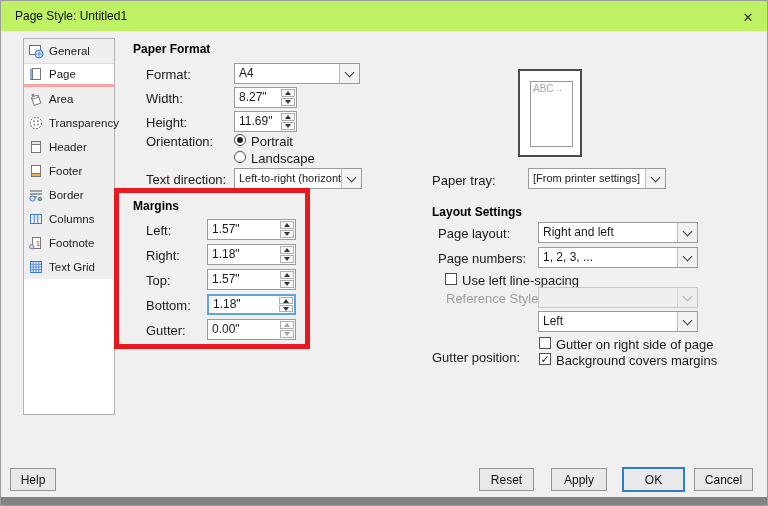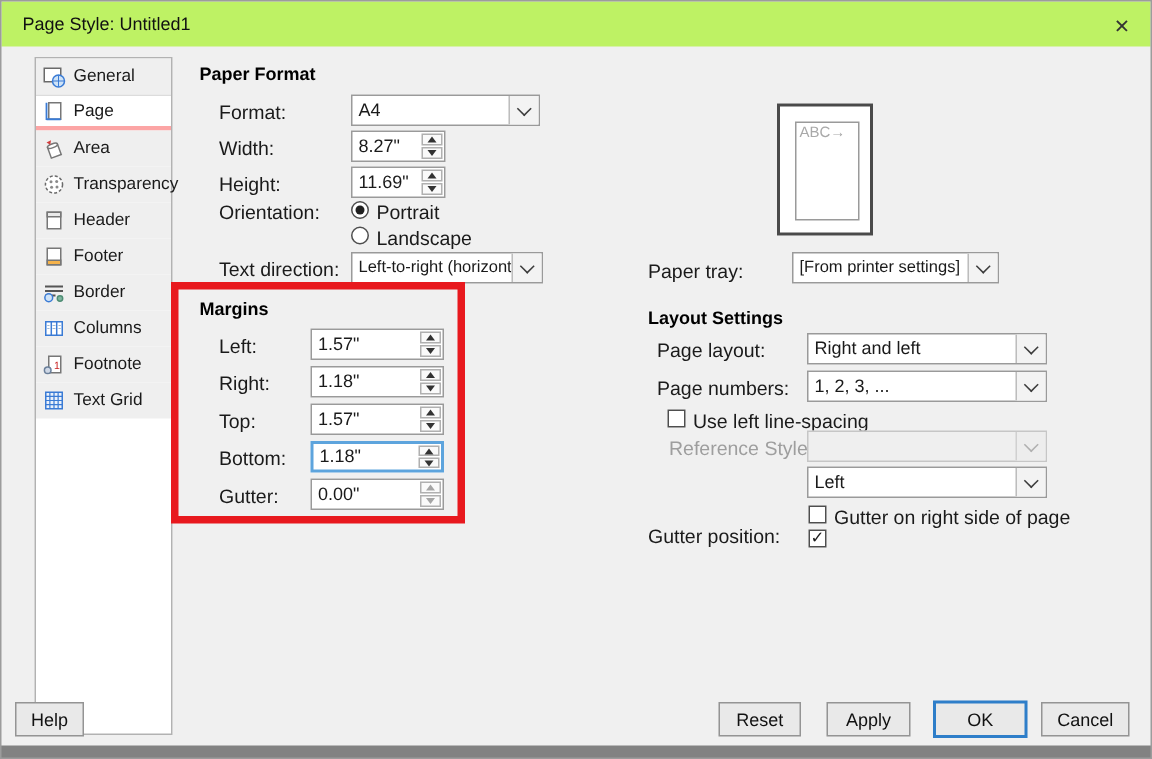--- a/index.html
+++ b/index.html
@@ -5,21 +5,21 @@
   html,body{margin:0;padding:0;}
   body{width:768px;height:506px;font-family:"Liberation Sans",sans-serif;font-size:12px;color:#1a1a1a;background:#f0f0f0;}
   .screen{position:relative;width:768px;height:506px;background:#f0f0f0;overflow:hidden;box-sizing:border-box;}
   .frame{position:absolute;inset:0;border:1px solid #9c9c9c;pointer-events:none;z-index:50;}
   .titlebar{position:absolute;left:1px;top:1px;right:1px;height:30px;background:#bef264;}
   .title{position:absolute;left:14px;top:8px;font-size:12px;color:#111;}
   .close-btn{position:absolute;right:10px;top:7px;width:18px;height:18px;display:flex;align-items:center;justify-content:center;font-size:13px;color:#333;cursor:pointer;}
   .bottom-strip{position:absolute;left:0;right:0;top:497px;height:9px;background:#828282;}
 
   
-  .sidebar{position:absolute;left:23px;top:38px;width:92px;height:452px;background:#ffffff;border:1px solid #b2b2b2;box-sizing:border-box;}
+  .sidebar{position:absolute;left:23px;top:38px;width:92px;height:377px;background:#ffffff;border:1px solid #b2b2b2;box-sizing:border-box;}
   .sb-item{height:24px;display:flex;align-items:center;gap:5px;padding-left:4px;background:#efefef;font-size:11.5px;cursor:pointer;box-sizing:border-box;}
   .sb-item.selected{background:#ffffff;border-top:1px solid #dcdcdc;border-bottom:3px solid #fca5a5;}
   .sb-item .ic{width:16px;height:16px;flex:0 0 16px;}
 
   .hdg{position:absolute;font-weight:bold;font-size:12px;color:#000;}
   .lbl{position:absolute;font-size:13px;color:#1a1a1a;white-space:nowrap;}
   .lbl.dis{color:#9e9e9e;}
 
   
   .dd{position:absolute;height:21px;background:#fff;border:1px solid #9a9a9a;box-sizing:border-box;display:flex;cursor:pointer;}
@@ -321,20 +321,21 @@
     <span class="dd-text">Left</span>
     <span class="dd-btn">
         <span class="chev"></span>
       </span>
   </div>
 
   <div class="cb" style="left:539px;top:337px;"></div>
   <div class="lbl" style="left:556px;top:337px;">Gutter on right side of page</div>
 
   <div class="cb" style="left:539px;top:353px;">✓</div>
+  <div class="lbl" style="left:556px;top:353px;">Background covers margins</div>
 
   <div class="btn" style="left:10px;top:468px;width:46px;">Help</div>
   <div class="btn" style="left:479px;top:468px;width:55px;">Reset</div>
   <div class="btn" style="left:551px;top:468px;width:56px;">Apply</div>
   <div class="btn focus" style="left:622px;top:467px;width:63px;height:25px;">OK</div>
   <div class="btn" style="left:694px;top:468px;width:59px;">Cancel</div>
 
   <div class="bottom-strip"></div>
 </div>
 

